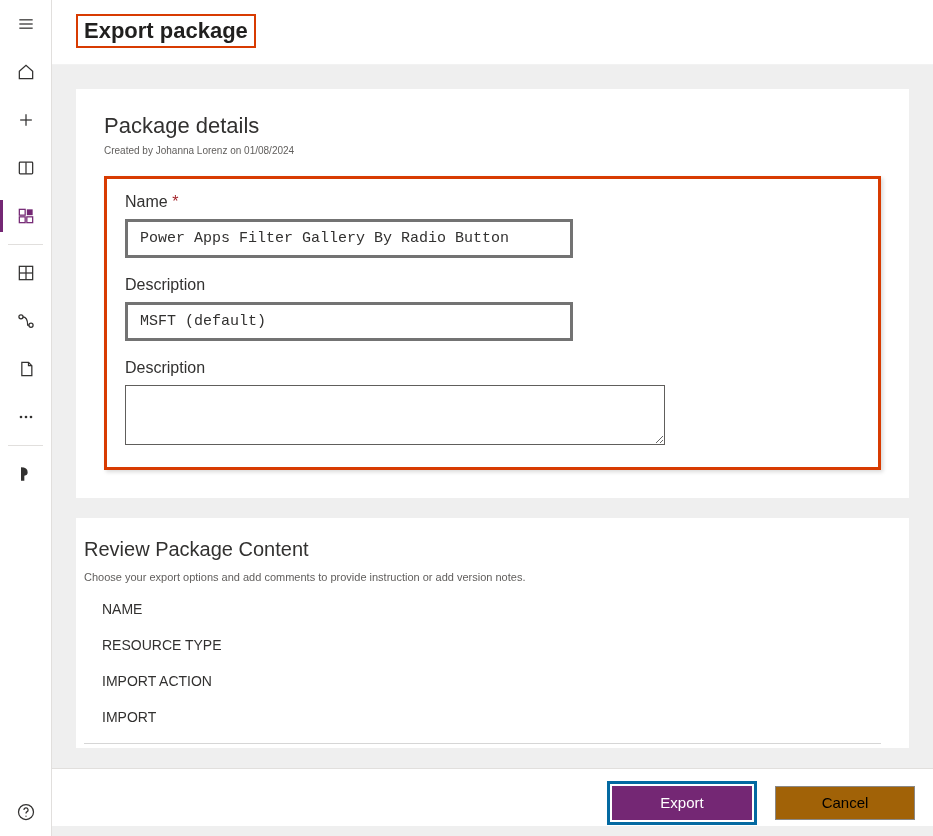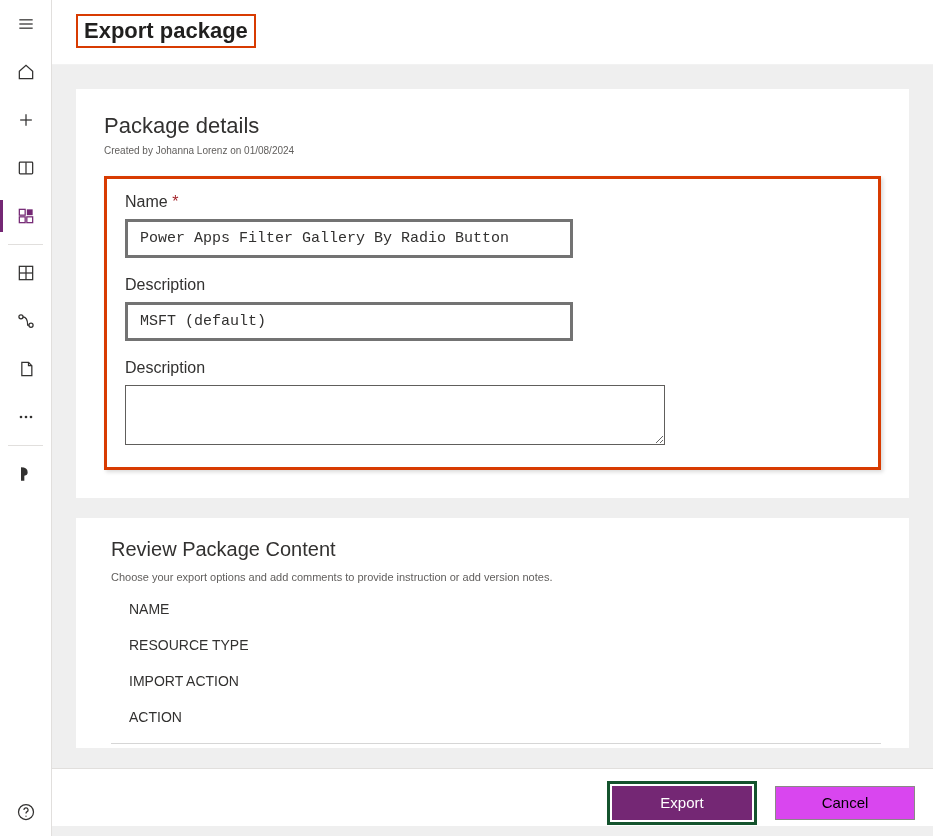--- a/index.html
+++ b/index.html
@@ -128,21 +128,21 @@
       max-width: 100%;
       height: 60px;
       padding: 8px 12px;
       border: 1px solid #605e5c;
       font-size: 15px;
       font-family: inherit;
       resize: both;
     }
     .review-card {
       background: #fff;
-      padding: 20px 28px 4px 35px;
+      padding: 20px 28px 4px 8px;
     }
     .review-title {
       font-size: 20px;
       font-weight: 400;
       margin-bottom: 10px;
     }
     .review-desc {
       font-size: 11px;
       color: #605e5c;
       margin-bottom: 8px;
@@ -172,29 +172,29 @@
     }
     .btn {
       min-width: 140px;
       height: 34px;
       display: inline-flex;
       align-items: center;
       justify-content: center;
       font-size: 15px;
       cursor: pointer;
       border: 1px solid #8a8886;
-      background: #d946ef;
+      background: #a16207;
     }
     .btn-primary {
       background: #742774;
       color: #fff;
       border: none;
     }
     .btn-highlight {
-      border: 3px solid #14532d;
+      border: 3px solid #0369a1;
       padding: 2px;
       display: inline-flex;
     }
     .btn-highlight .btn-primary { min-width: 140px; height: 34px; }
   </style>
 </head>
 <body>
 
 <div class="sidebar">
   <div class="sidebar-top">
@@ -303,21 +303,21 @@
         </div>
       </div>
     </div>
 
     <div class="review-card">
       <div class="review-title">Review Package Content</div>
       <div class="review-desc">Choose your export options and add comments to provide instruction or add version notes.</div>
       <div class="dl-row">NAME</div>
       <div class="dl-row">RESOURCE TYPE</div>
       <div class="dl-row">IMPORT ACTION</div>
-      <div class="dl-row">ACTION</div>
+      <div class="dl-row">IMPORT</div>
       <div class="dl-divider"></div>
     </div>
 
     <div class="footer-bar">
       <span class="btn-highlight">
         <button class="btn btn-primary">Export</button>
       </span>
       <button class="btn">Cancel</button>
     </div>
   </div>

